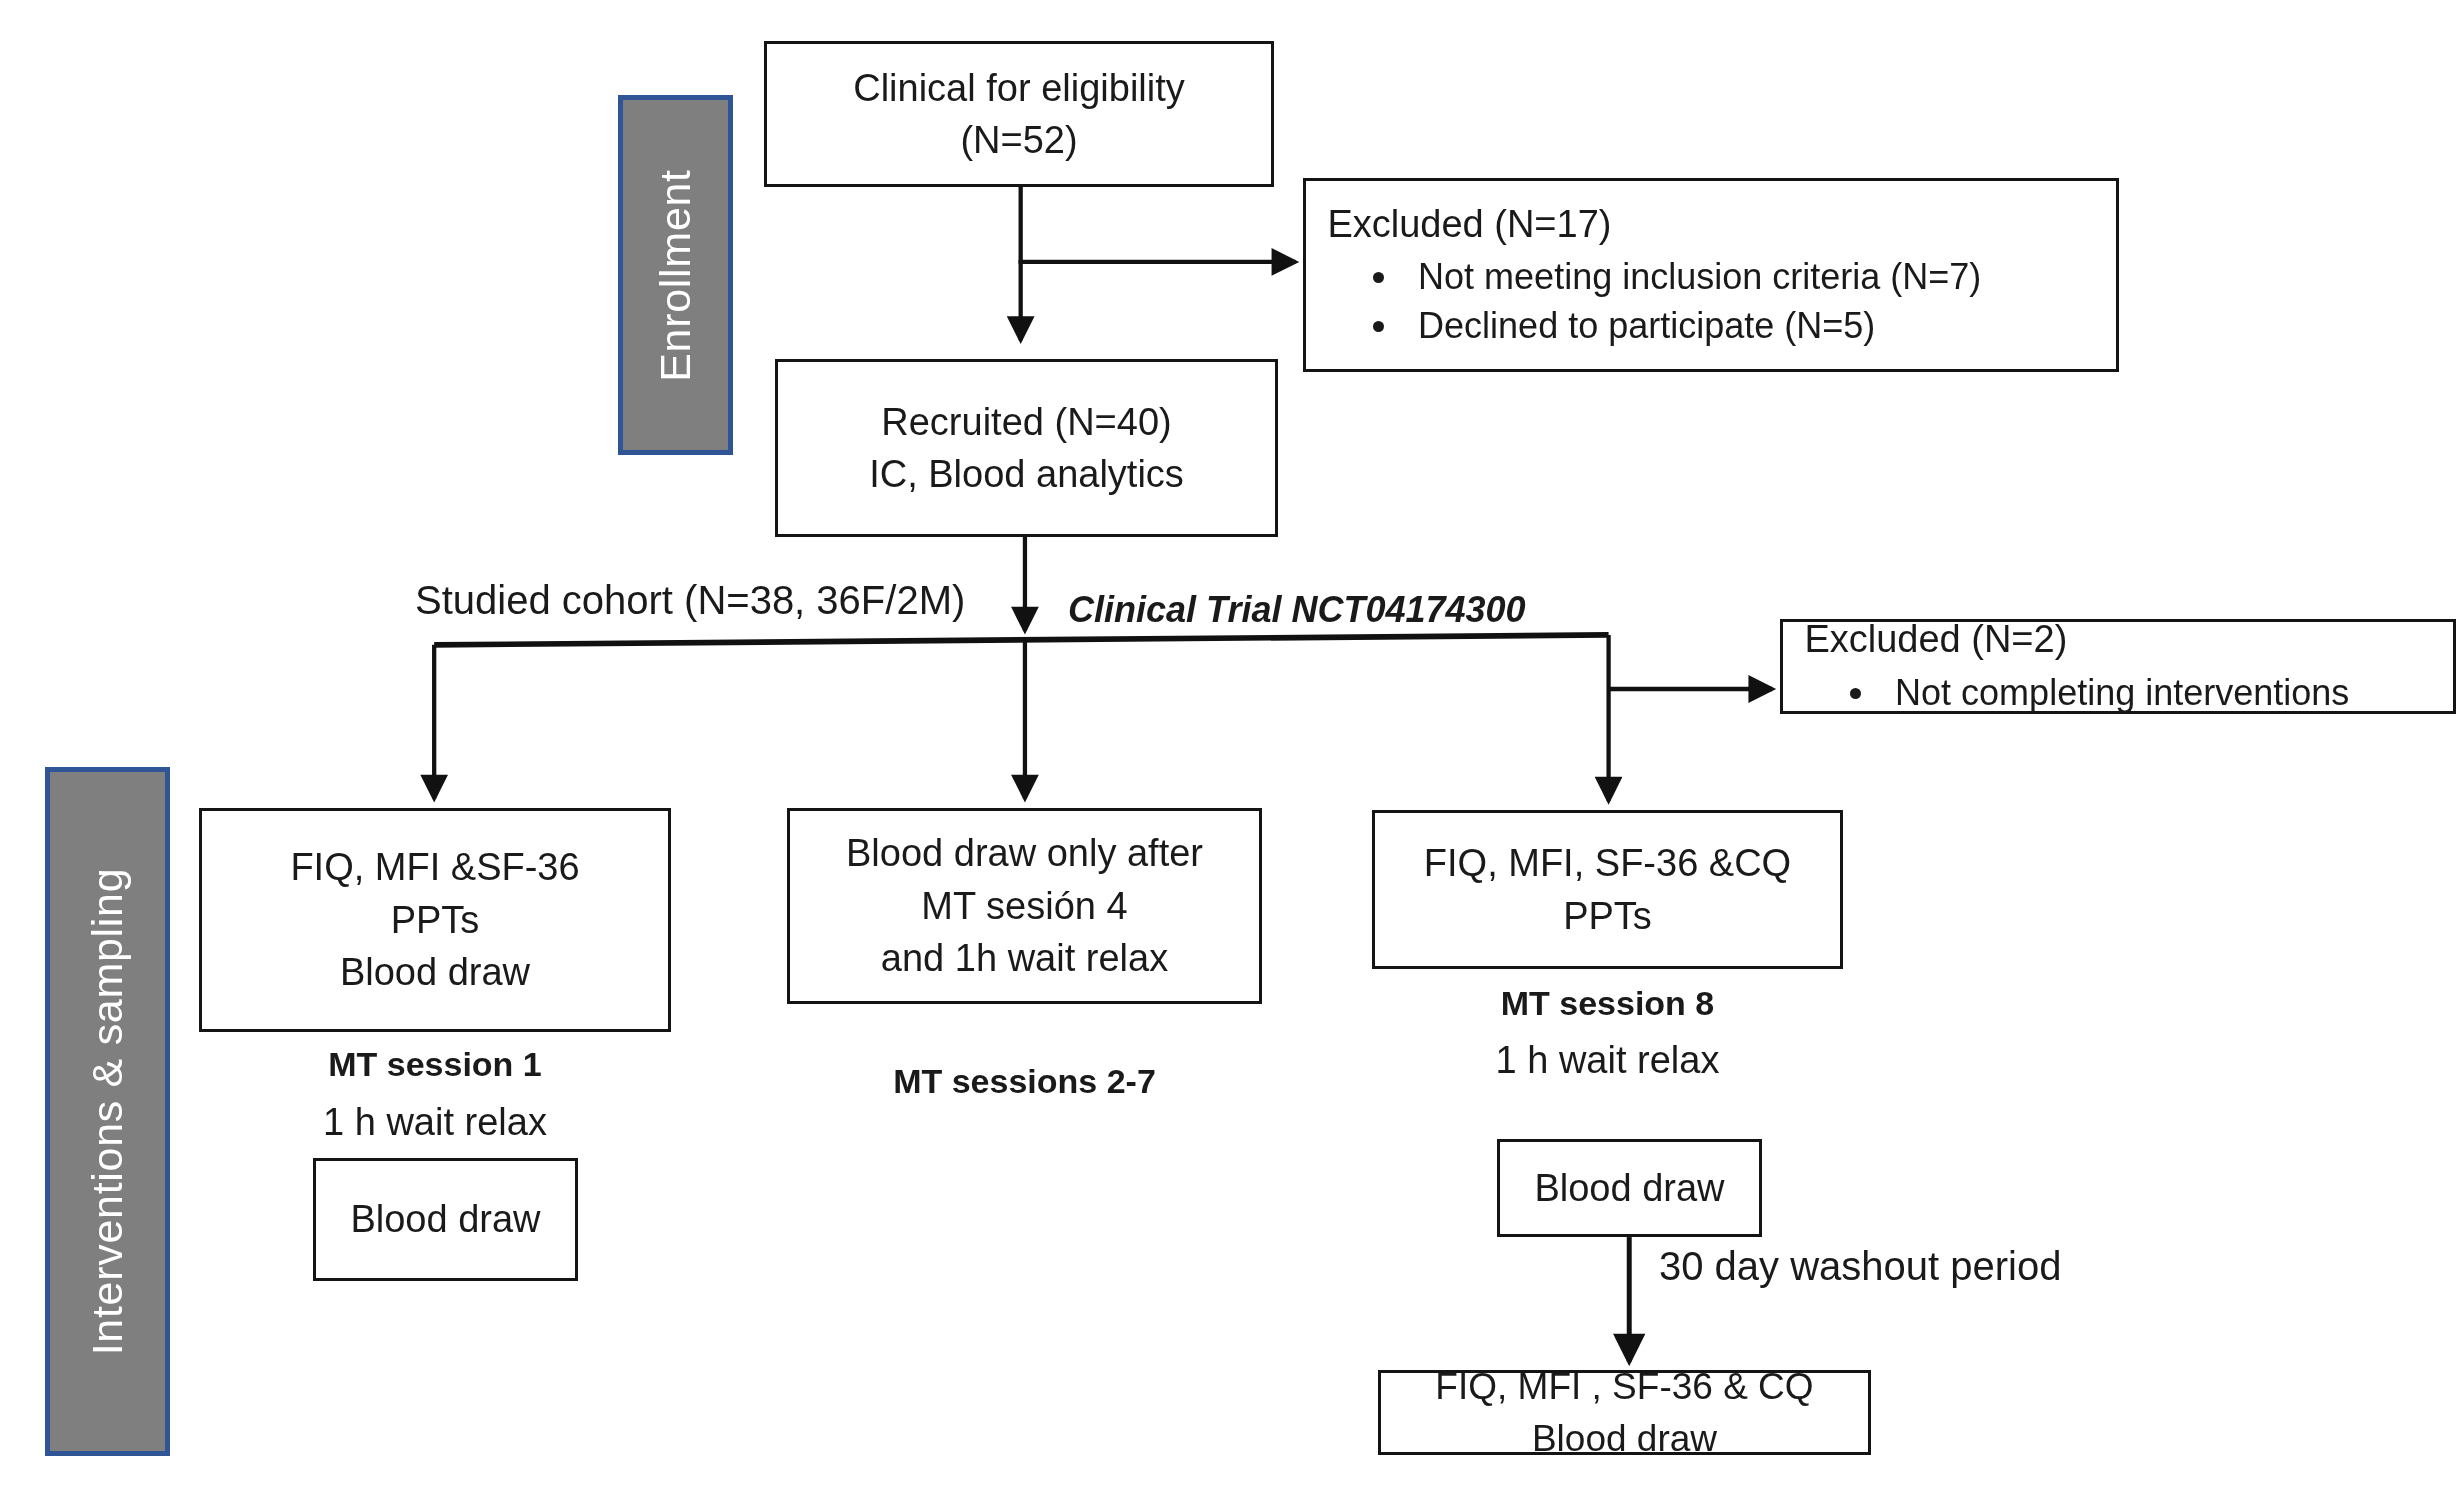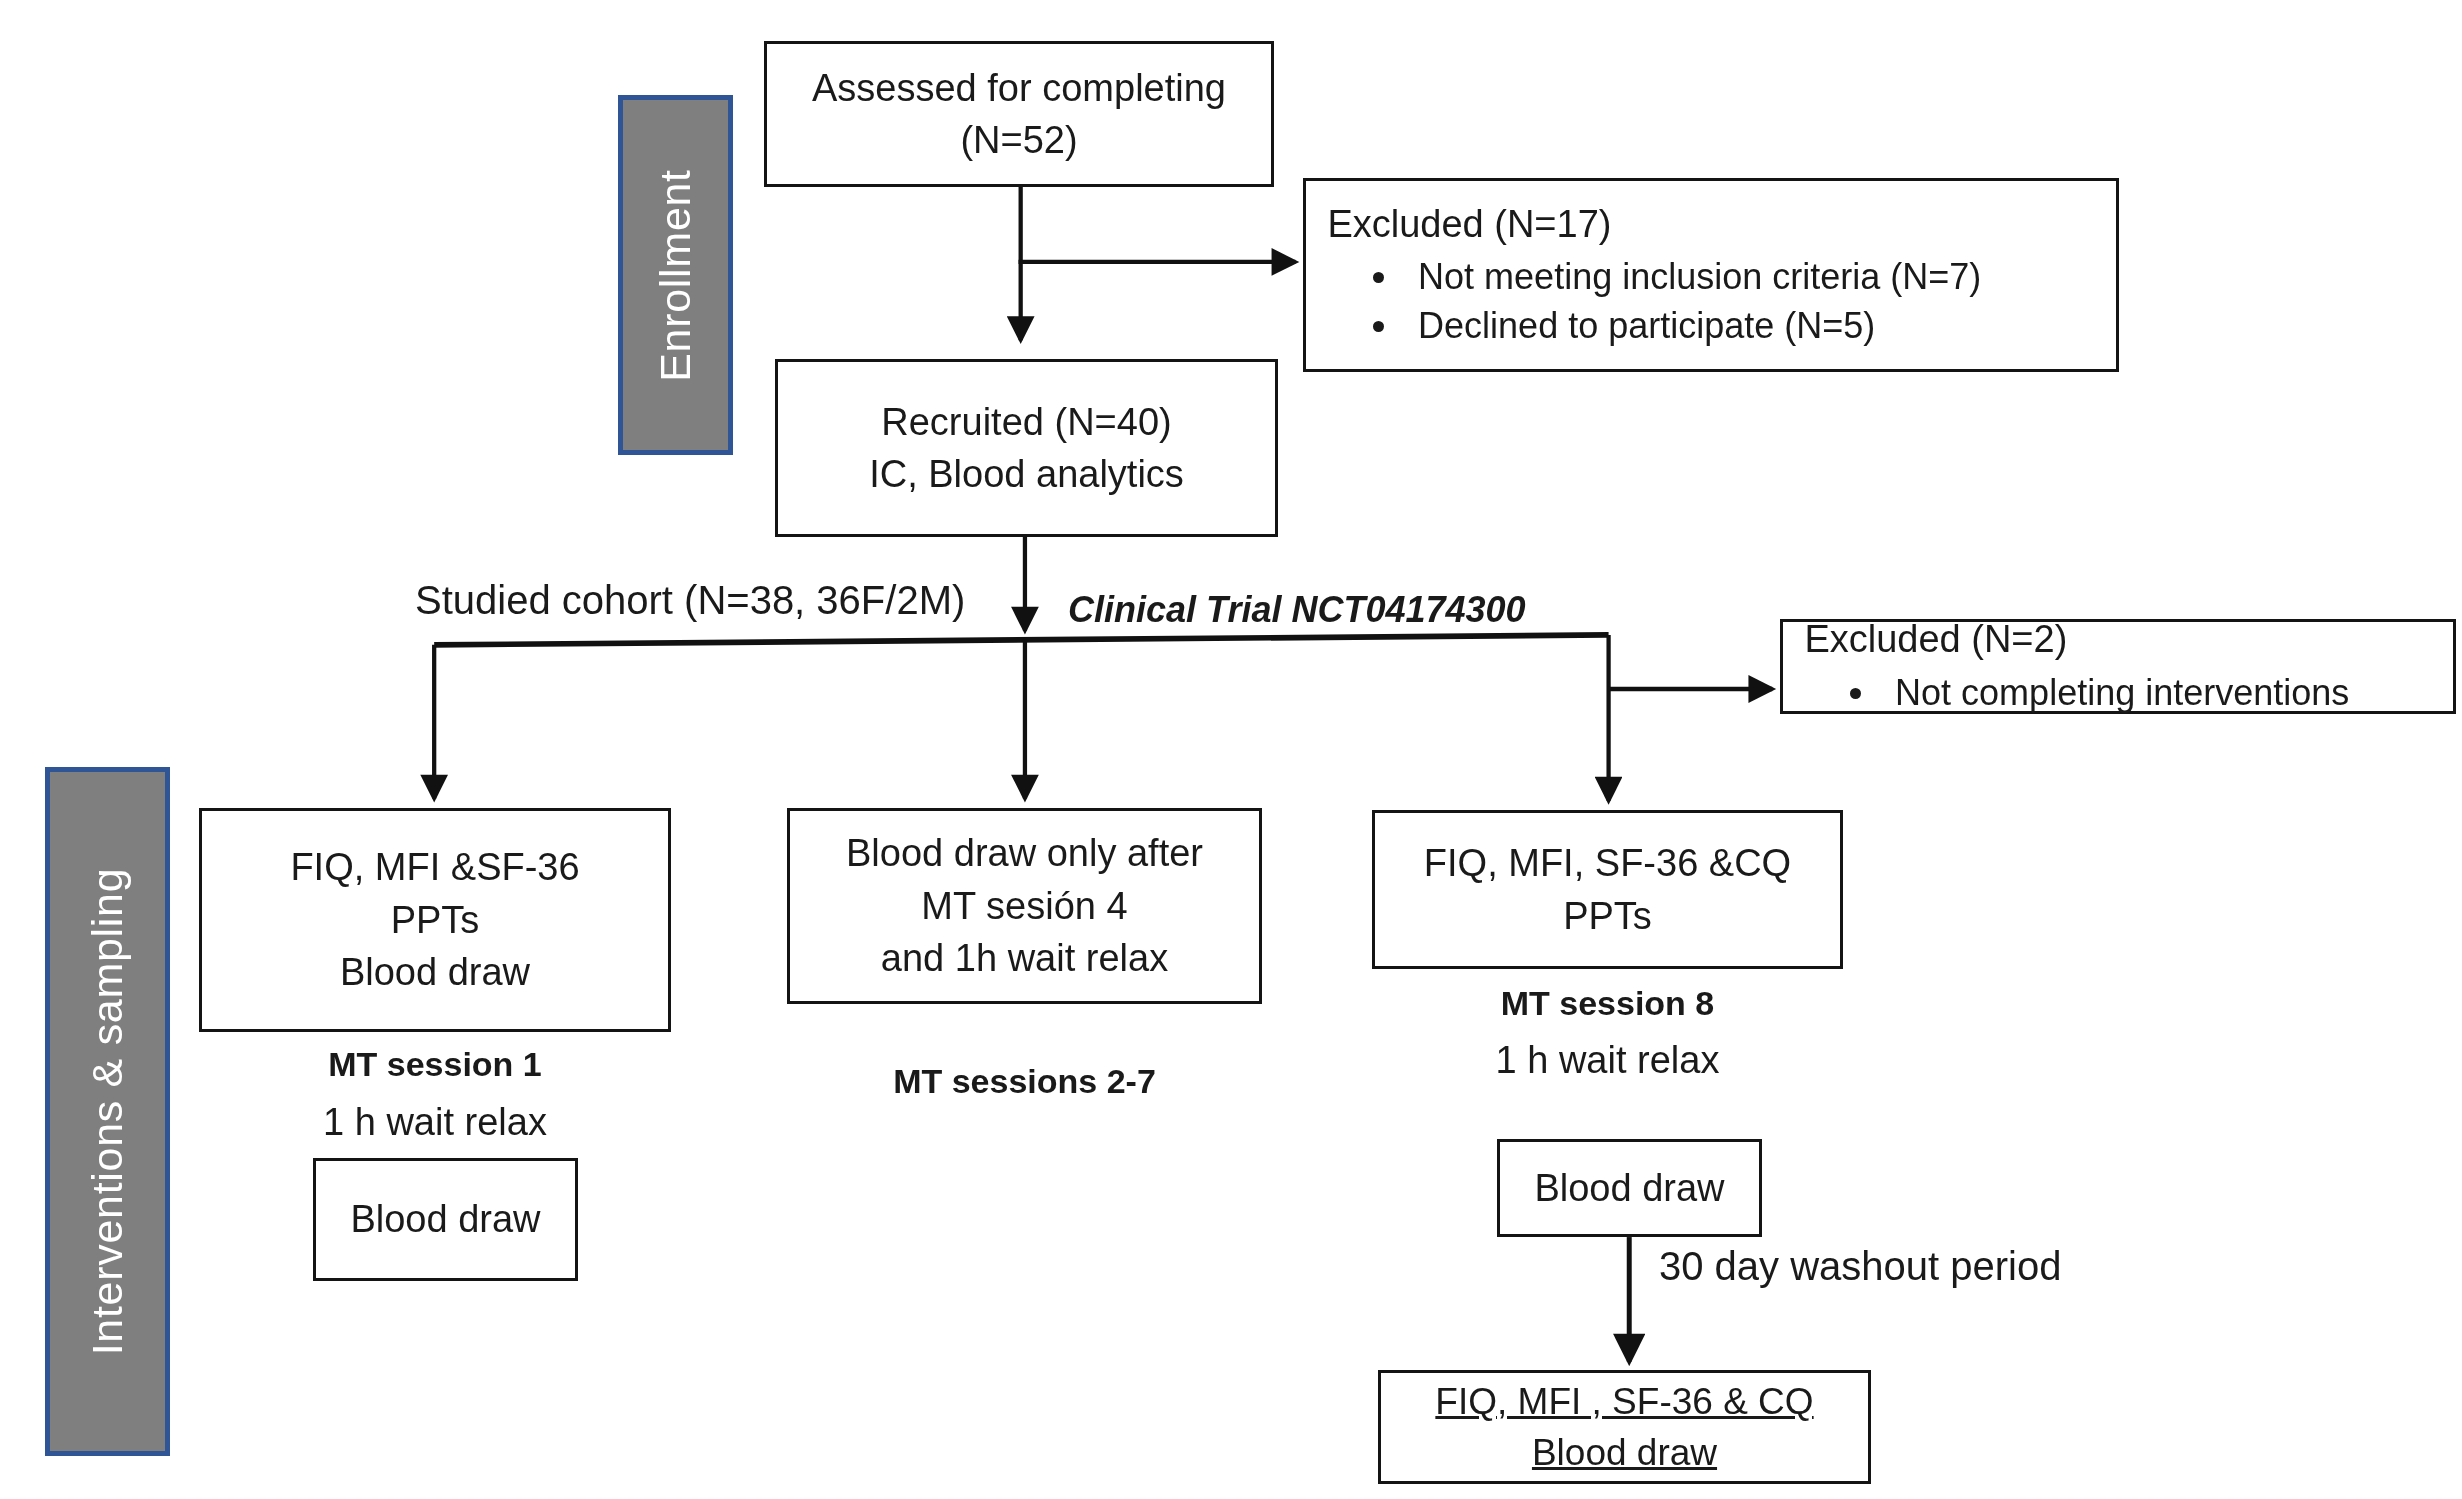--- a/index.html
+++ b/index.html
@@ -92,21 +92,21 @@
   </svg>
 
   <div class="seclabel" style="left:618px;top:95px;width:115px;height:360px;">
     <span class="vtext">Enrollment</span>
   </div>
   <div class="seclabel" style="left:45px;top:767px;width:125px;height:689px;">
     <span class="vtext">Interventions &amp; sampling</span>
   </div>
 
   <div class="fbox" style="left:764px;top:41px;width:510px;height:146px;">
-    <span class="bline">Assessed for completing</span>
+    <span class="bline">Clinical for eligibility</span>
     <span class="bline">(N=52)</span>
   </div>
 
   <div class="fbox listbox" style="left:1303px;top:178px;width:816px;height:194px;">
     <span class="ltitle">Excluded (N=17)</span>
     <ul>
       <li>Not meeting inclusion criteria (N=7)</li>
       <li>Declined to participate (N=5)</li>
     </ul>
   </div>
@@ -149,19 +149,19 @@
     <span class="bline">PPTs</span>
   </div>
   <div class="freelabel lbl-bold center" style="left:1372px;top:984px;width:471px;">MT session 8</div>
   <div class="freelabel lbl-sub center" style="left:1372px;top:1039px;width:471px;">1 h wait relax</div>
   <div class="fbox" style="left:1497px;top:1139px;width:265px;height:98px;">
     <span class="bline">Blood draw</span>
   </div>
 
   <div class="freelabel lbl-regular" style="left:1659px;top:1244px;">30 day washout period</div>
 
-  <div class="fbox" style="left:1378px;top:1370px;width:493px;height:114px;font-size:37px;text-decoration:underline;">
+  <div class="fbox" style="left:1378px;top:1370px;width:493px;height:85px;font-size:37px;">
     <span class="bline">FIQ, MFI , SF-36 &amp; CQ</span>
     <span class="bline">Blood draw</span>
   </div>
 
 </div>
 
 
 </body></html>

